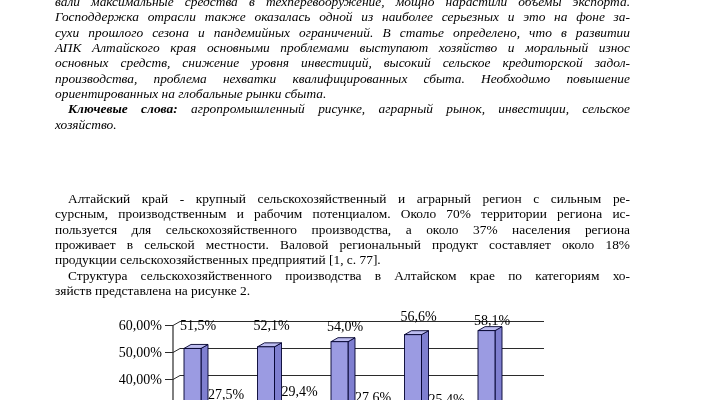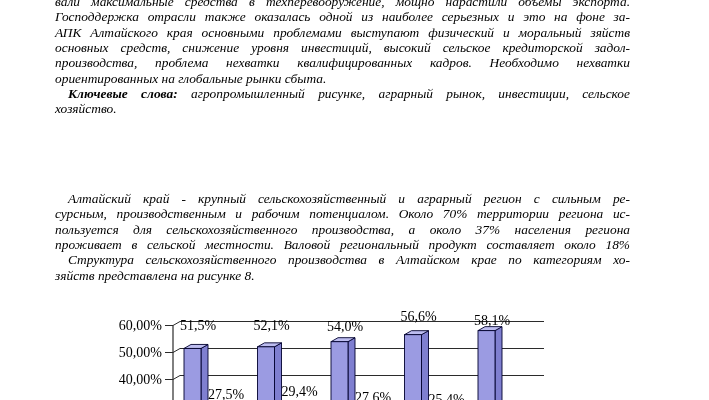--- a/index.html
+++ b/index.html
@@ -2,55 +2,57 @@
 <html><head>
 <meta charset="utf-8">
 <style>
   html,body{margin:0;padding:0;background:#fff;}
   .page{
     position:relative;width:709px;height:400px;background:#ffffff;overflow:hidden;
     font-family:"Liberation Serif","DejaVu Serif",serif;color:#000;
   }
   .textblock{position:absolute;left:55px;width:575px;}
   .abstract{top:-6px;}
-  .maintext{top:191px;font-style:italic;}
+  .maintext{top:191px;}
   .tl{
     white-space:nowrap;height:15.33px;line-height:15.33px;font-size:13.4px;
     text-align:justify;text-align-last:justify;
   }
   .tl.last{text-align:center;text-align-last:left;}
   .ind{text-indent:13px;}
   .abstract .tl{font-style:italic;}
   .kw-label{font-weight:bold;}
   .chart-wrap{position:absolute;left:4px;top:300px;width:709px;height:100px;}
   svg text{font-family:"Liberation Serif","DejaVu Serif",serif;fill:#000;}
 </style>
 </head>
 <body>
 
 <div class="page">
 
   <div class="textblock abstract">
     <div class="tl">вали максимальные средства в техперевооружение, мощно нарастили объемы экспорта.</div>
     <div class="tl">Господдержка отрасли также оказалась одной из наиболее серьезных и это на фоне за-</div>
-    <div class="tl">АПК Алтайского края основными проблемами выступают физический и моральный зяйств</div>
+    <div class="tl">сухи прошлого сезона и пандемийных ограничений. В статье определено, что в развитии</div>
+    <div class="tl">АПК Алтайского края основными проблемами выступают хозяйство и моральный износ</div>
     <div class="tl">основных средств, снижение уровня инвестиций, высокий сельское кредиторской задол-</div>
-    <div class="tl">производства, проблема нехватки квалифицированных кадров. Необходимо нехватки</div>
+    <div class="tl">производства, проблема нехватки квалифицированных сбыта. Необходимо повышение</div>
     <div class="tl last">ориентированных на глобальные рынки сбыта.</div>
     <div class="tl ind"><span class="kw-label">Ключевые слова:</span><span> агропромышленный рисунке, аграрный рынок, инвестиции, сельское</span></div>
     <div class="tl last">хозяйство.</div>
   </div>
 
   <div class="textblock maintext">
     <div class="tl ind">Алтайский край - крупный сельскохозяйственный и аграрный регион с сильным ре-</div>
     <div class="tl">сурсным, производственным и рабочим потенциалом. Около 70% территории региона ис-</div>
     <div class="tl">пользуется для сельскохозяйственного производства, а около 37% населения региона</div>
     <div class="tl">проживает в сельской местности. Валовой региональный продукт составляет около 18%</div>
+    <div class="tl last">продукции сельскохозяйственных предприятий [1, с. 77].</div>
     <div class="tl ind">Структура сельскохозяйственного производства в Алтайском крае по категориям хо-</div>
-    <div class="tl last">зяйств представлена на рисунке 8.</div>
+    <div class="tl last">зяйств представлена на рисунке 2.</div>
   </div>
 
   <div class="chart-wrap">
     <svg id="chart-svg" width="709" height="100" viewBox="0 300 709 100">
         <path d="M 161 325.5 H 169 L 176 321.5 H 540" stroke="#2b2b2b" stroke-width="1" fill="none"></path>
         <text x="158" y="330.2" text-anchor="end" font-size="14">60,00%</text>
         <path d="M 161 352.5 H 169 L 176 348.5 H 540" stroke="#2b2b2b" stroke-width="1" fill="none"></path>
         <text x="158" y="357.2" text-anchor="end" font-size="14">50,00%</text>
         <path d="M 161 379.5 H 169 L 176 375.5 H 540" stroke="#2b2b2b" stroke-width="1" fill="none"></path>
         <text x="158" y="384.2" text-anchor="end" font-size="14">40,00%</text>

